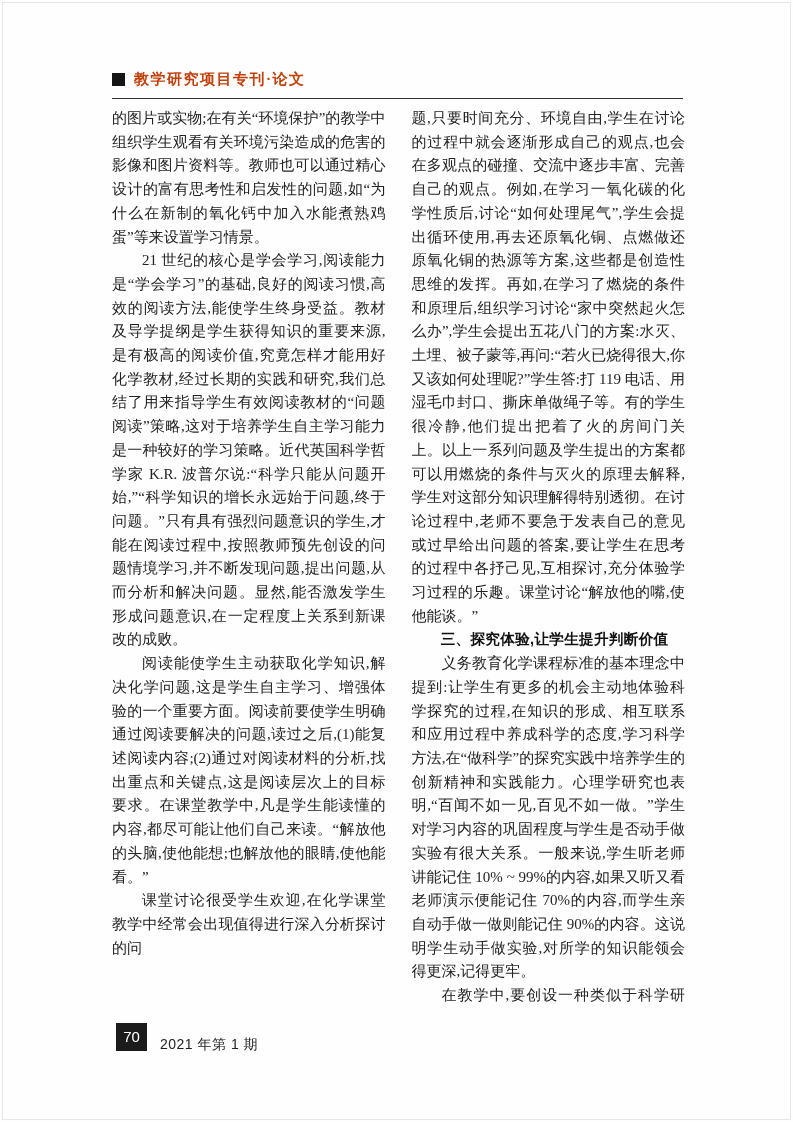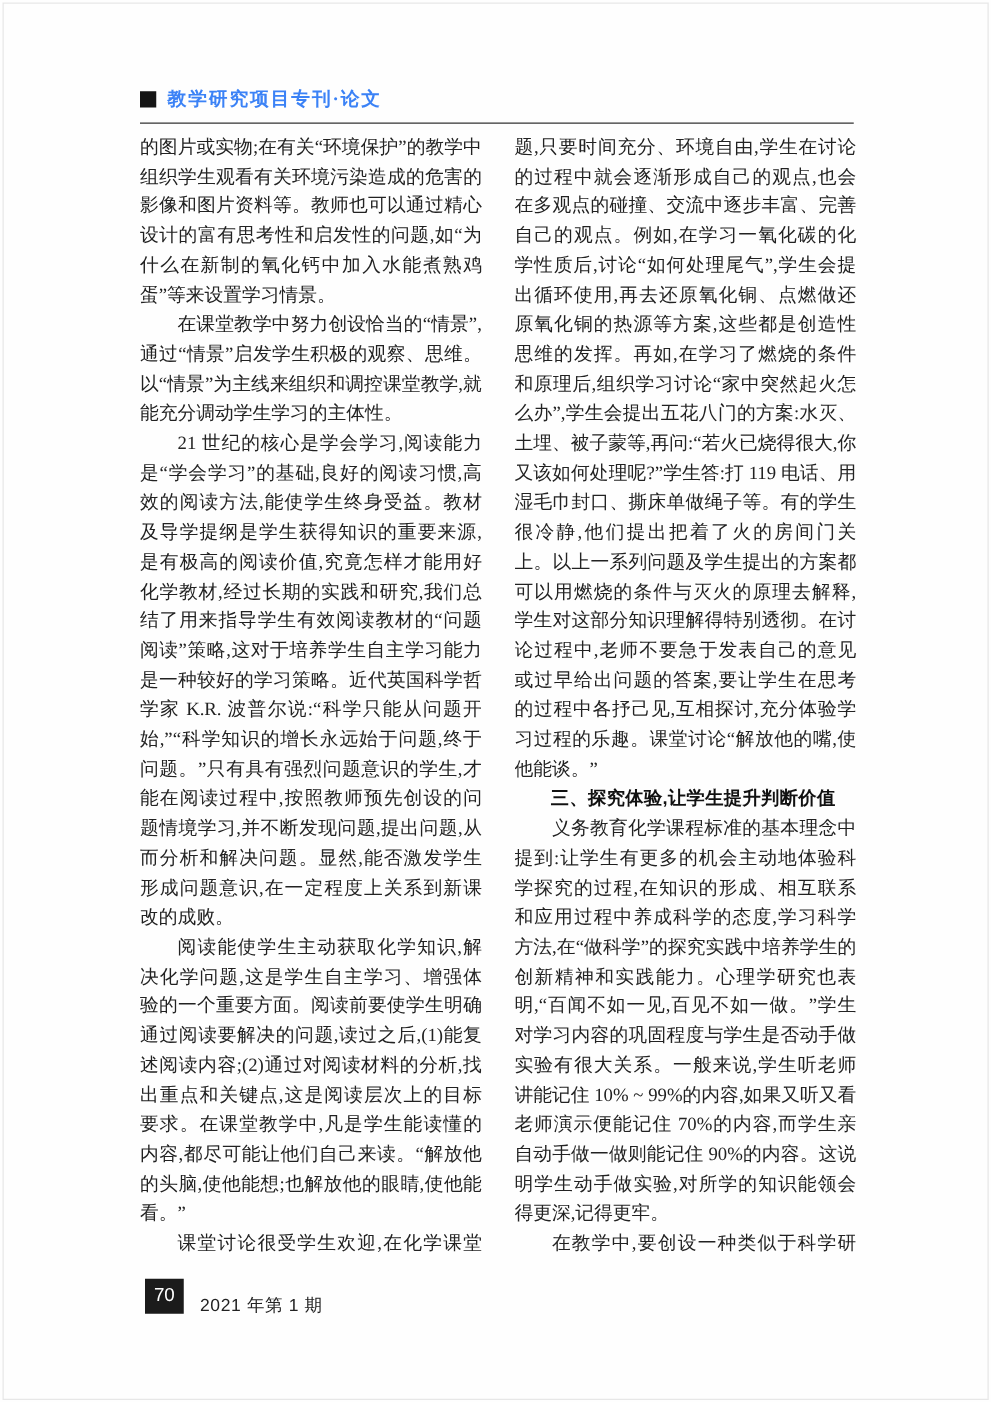--- a/index.html
+++ b/index.html
@@ -26,21 +26,21 @@
     top: 70px;
     width: 571px;
   }
   .header-row {
     display: flex;
     align-items: center;
     gap: 9px;
     font-size: 15px;
     font-weight: bold;
     letter-spacing: 1.5px;
-    color: #3b82f6;
+    color: #c2410c;
   }
   .square-icon {
     width: 13px;
     height: 13px;
     background: #151515;
     flex: 0 0 auto;
   }
   .header-rule {
     margin-top: 9px;
     border-bottom: 1.3px solid #333;
@@ -114,21 +114,20 @@
     <div class="header-row">
       <span class="square-icon"></span>
       <span>教学研究项目专刊·论文</span>
     </div>
     <div class="header-rule"></div>
   </div>
 
   <div class="columns">
     <div class="col">
         <p class="para">的图片或实物;在有关“环境保护”的教学中组织学生观看有关环境污染造成的危害的影像和图片资料等。教师也可以通过精心设计的富有思考性和启发性的问题,如“为什么在新制的氧化钙中加入水能煮熟鸡蛋”等来设置学习情景。</p>
-        <p class="para indent">在课堂教学中努力创设恰当的“情景”,通过“情景”启发学生积极的观察、思维。以“情景”为主线来组织和调控课堂教学,就能充分调动学生学习的主体性。</p>
         <p class="para indent">21 世纪的核心是学会学习,阅读能力是“学会学习”的基础,良好的阅读习惯,高效的阅读方法,能使学生终身受益。教材及导学提纲是学生获得知识的重要来源,是有极高的阅读价值,究竟怎样才能用好化学教材,经过长期的实践和研究,我们总结了用来指导学生有效阅读教材的“问题阅读”策略,这对于培养学生自主学习能力是一种较好的学习策略。近代英国科学哲学家 K.R. 波普尔说:“科学只能从问题开始,”“科学知识的增长永远始于问题,终于问题。”只有具有强烈问题意识的学生,才能在阅读过程中,按照教师预先创设的问题情境学习,并不断发现问题,提出问题,从而分析和解决问题。显然,能否激发学生形成问题意识,在一定程度上关系到新课改的成败。</p>
         <p class="para indent">阅读能使学生主动获取化学知识,解决化学问题,这是学生自主学习、增强体验的一个重要方面。阅读前要使学生明确通过阅读要解决的问题,读过之后,(1)能复述阅读内容;(2)通过对阅读材料的分析,找出重点和关键点,这是阅读层次上的目标要求。在课堂教学中,凡是学生能读懂的内容,都尽可能让他们自己来读。“解放他的头脑,使他能想;也解放他的眼睛,使他能看。”</p>
         <p class="para indent">课堂讨论很受学生欢迎,在化学课堂教学中经常会出现值得进行深入分析探讨的问</p>
       </div>
     <div class="col">
         <p class="para">题,只要时间充分、环境自由,学生在讨论的过程中就会逐渐形成自己的观点,也会在多观点的碰撞、交流中逐步丰富、完善自己的观点。例如,在学习一氧化碳的化学性质后,讨论“如何处理尾气”,学生会提出循环使用,再去还原氧化铜、点燃做还原氧化铜的热源等方案,这些都是创造性思维的发挥。再如,在学习了燃烧的条件和原理后,组织学习讨论“家中突然起火怎么办”,学生会提出五花八门的方案:水灭、土埋、被子蒙等,再问:“若火已烧得很大,你又该如何处理呢?”学生答:打 119 电话、用湿毛巾封口、撕床单做绳子等。有的学生很冷静,他们提出把着了火的房间门关上。以上一系列问题及学生提出的方案都可以用燃烧的条件与灭火的原理去解释,学生对这部分知识理解得特别透彻。在讨论过程中,老师不要急于发表自己的意见或过早给出问题的答案,要让学生在思考的过程中各抒己见,互相探讨,充分体验学习过程的乐趣。课堂讨论“解放他的嘴,使他能谈。”</p>
         <h3 class="sec-heading">三、探究体验,让学生提升判断价值</h3>
         <p class="para indent">义务教育化学课程标准的基本理念中提到:让学生有更多的机会主动地体验科学探究的过程,在知识的形成、相互联系和应用过程中养成科学的态度,学习科学方法,在“做科学”的探究实践中培养学生的创新精神和实践能力。心理学研究也表明,“百闻不如一见,百见不如一做。”学生对学习内容的巩固程度与学生是否动手做实验有很大关系。一般来说,学生听老师讲能记住 10% ~ 99%的内容,如果又听又看老师演示便能记住 70%的内容,而学生亲自动手做一做则能记住 90%的内容。这说明学生动手做实验,对所学的知识能领会得更深,记得更牢。</p>
         <p class="para indent">在教学中,要创设一种类似于科学研究的情境,让学生主体行为参与进来。通过学生自主、独立地发现问题、实验、操作、调查、搜</p>
       </div>

